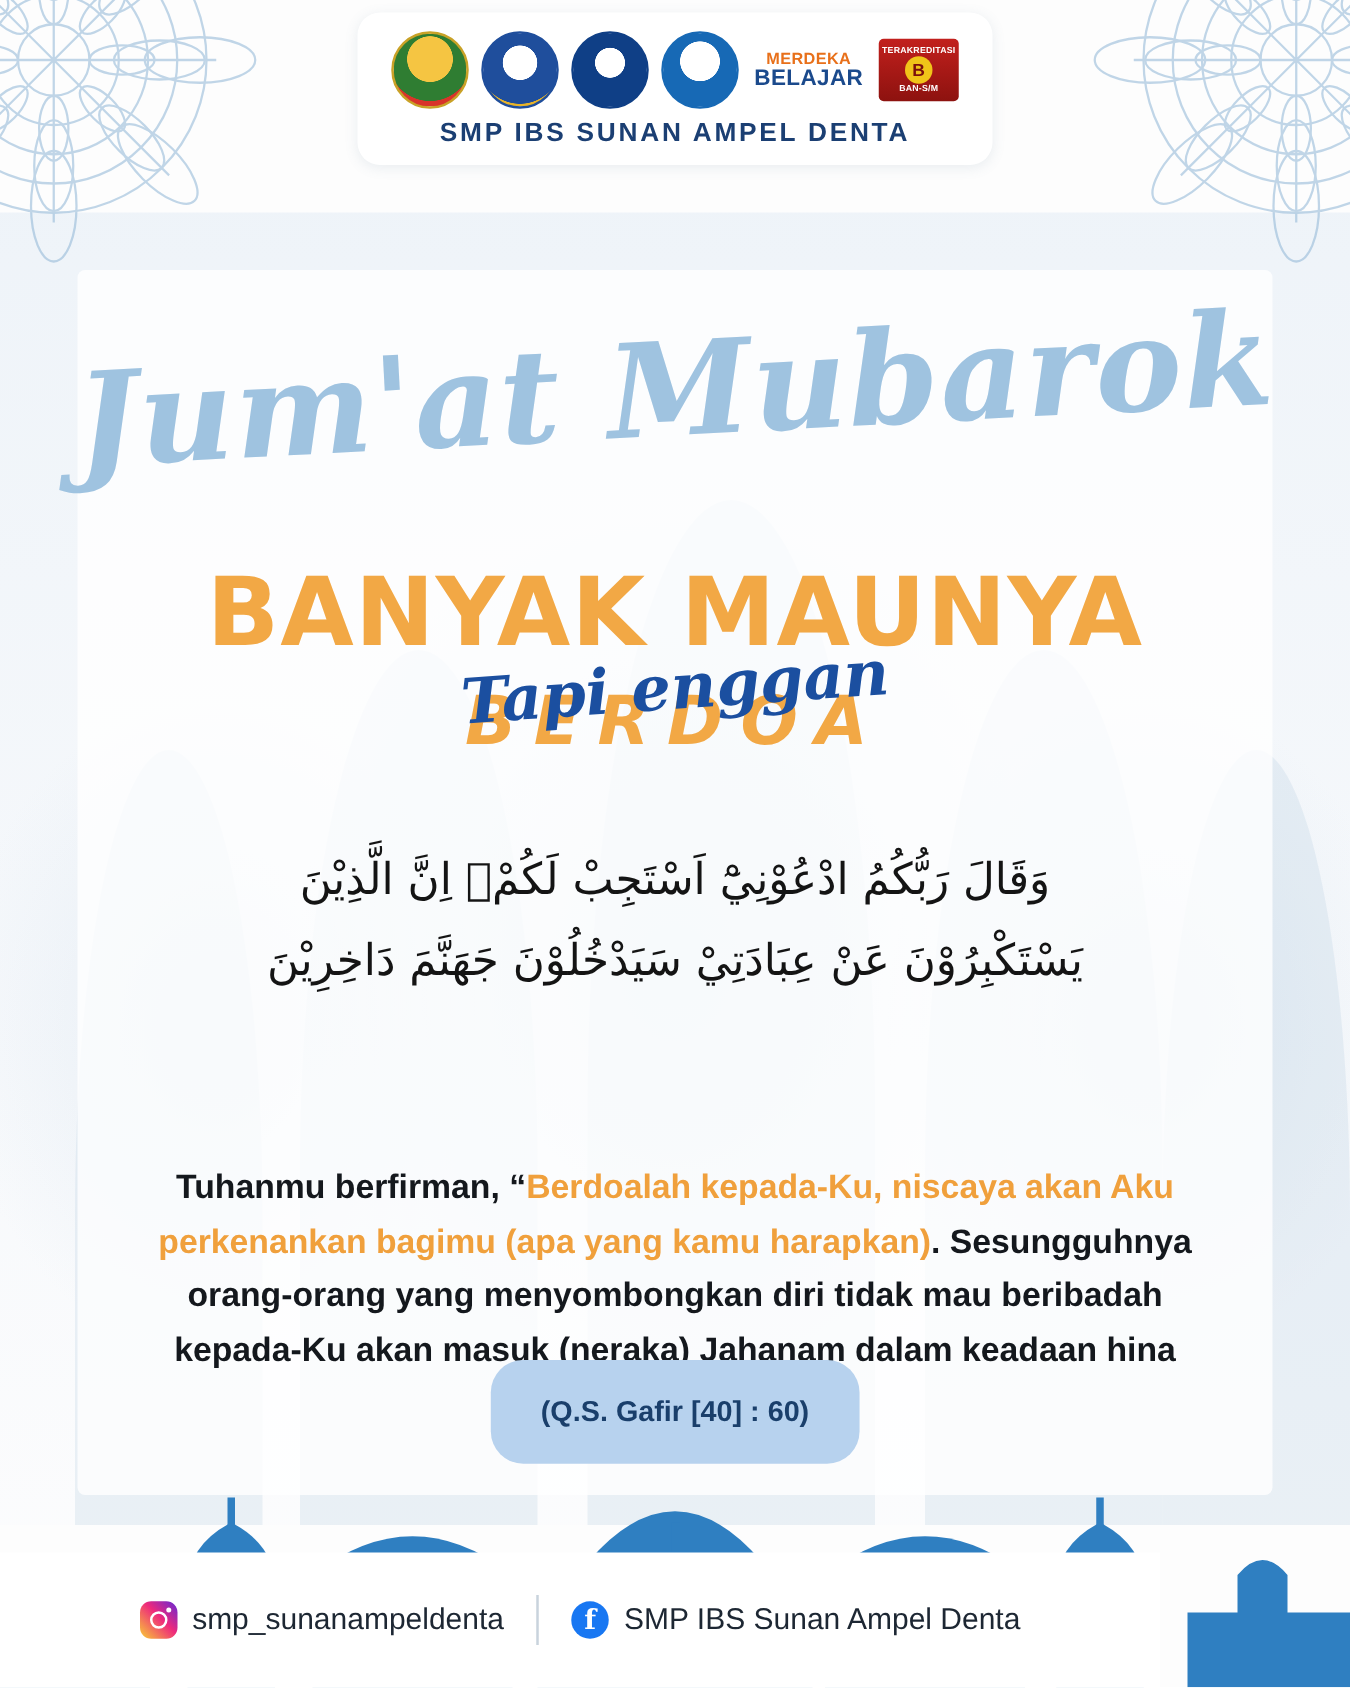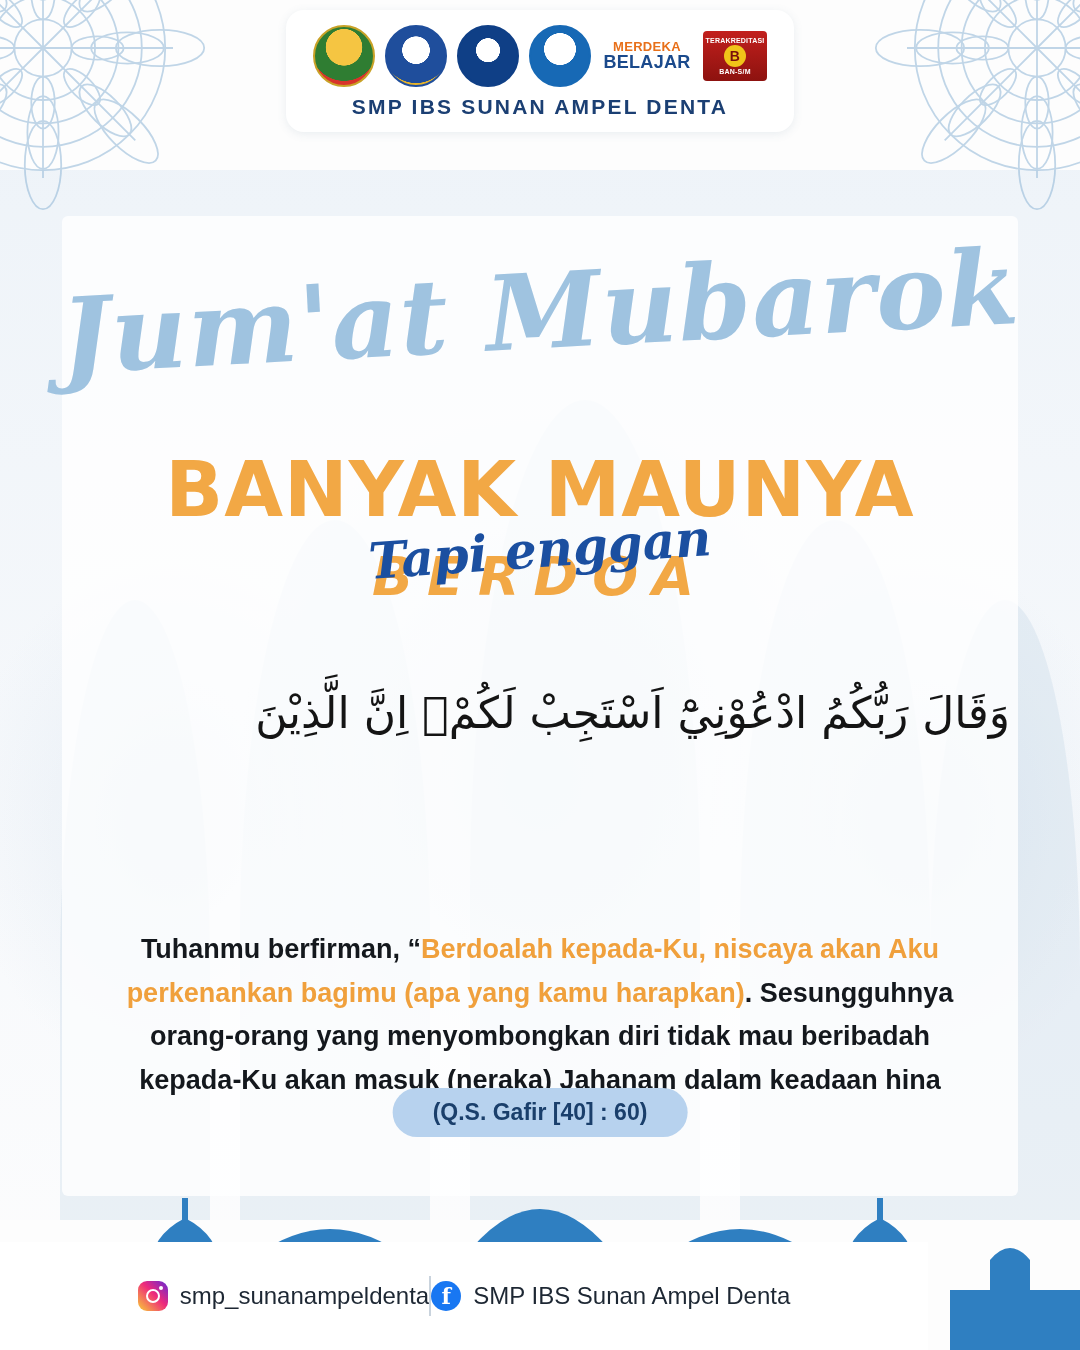--- a/index.html
+++ b/index.html
@@ -183,23 +183,24 @@
     color: #1b4fa0;
     transform: rotate(-4deg);
   }
 
   
   .arabic {
     position: absolute;
     left: 70px;
     right: 70px;
     top: 672px;
+    text-align: center;
     direction: rtl;
     font-family: "DejaVu Sans", sans-serif;
-    font-size: 44px;
+    font-size: 35px;
     line-height: 1.85;
     color: #141414;
   }
 
   
   .translation {
     position: absolute;
     left: 120px;
     right: 120px;
     top: 928px;
@@ -213,40 +214,41 @@
 
   .ref-pill {
     position: absolute;
     left: 50%;
     transform: translateX(-50%);
     top: 1088px;
     background: #b7d2ee;
     color: #1a3f6b;
     font-size: 23px;
     font-weight: 600;
-    padding: 11px 40px;
+    padding: 28px 40px;
     border-radius: 26px;
   }
 
   
   .skyline {
     position: absolute;
     left: 0; bottom: 0;
     width: 1080px;
     height: 210px;
   }
   .footer-bar {
     position: absolute;
     left: 0; bottom: 0;
     width: 928px;
     height: 108px;
     background: #ffffff;
     display: flex;
     align-items: center;
     justify-content: center;
+    gap: 26px;
   }
   .handle {
     display: flex;
     align-items: center;
     gap: 12px;
     font-size: 24px;
     color: #1d2733;
   }
   .ig-icon {
     width: 30px; height: 30px;
@@ -407,20 +409,21 @@
   <div class="jumat">Jum'at Mubarok</div>
 
   <div class="title-block">
     <div class="title-l1">BANYAK MAUNYA</div>
     <div class="title-l2">BERDOA</div>
     <div class="script-overlay">Tapi enggan</div>
   </div>
 
   <div class="arabic">
     <div>وَقَالَ رَبُّكُمُ ادْعُوْنِيْٓ اَسْتَجِبْ لَكُمْۗ اِنَّ الَّذِيْنَ</div>
+    <div>يَسْتَكْبِرُوْنَ عَنْ عِبَادَتِيْ سَيَدْخُلُوْنَ جَهَنَّمَ دَاخِرِيْنَ</div>
   </div>
 
   <div class="translation">
     <span>Tuhanmu berfirman, “</span><span class="hl">Berdoalah kepada-Ku, niscaya akan Aku perkenankan bagimu (apa yang kamu harapkan)</span><span>. Sesungguhnya orang-orang yang menyombongkan diri tidak mau beribadah kepada-Ku akan masuk (neraka) Jahanam dalam keadaan hina dina.”</span>
   </div>
 
   <div class="ref-pill">(Q.S. Gafir [40] : 60)</div>
 
   <svg class="skyline" viewBox="0 0 1080 210" preserveAspectRatio="none">
     <g fill="#2f7fc1">

